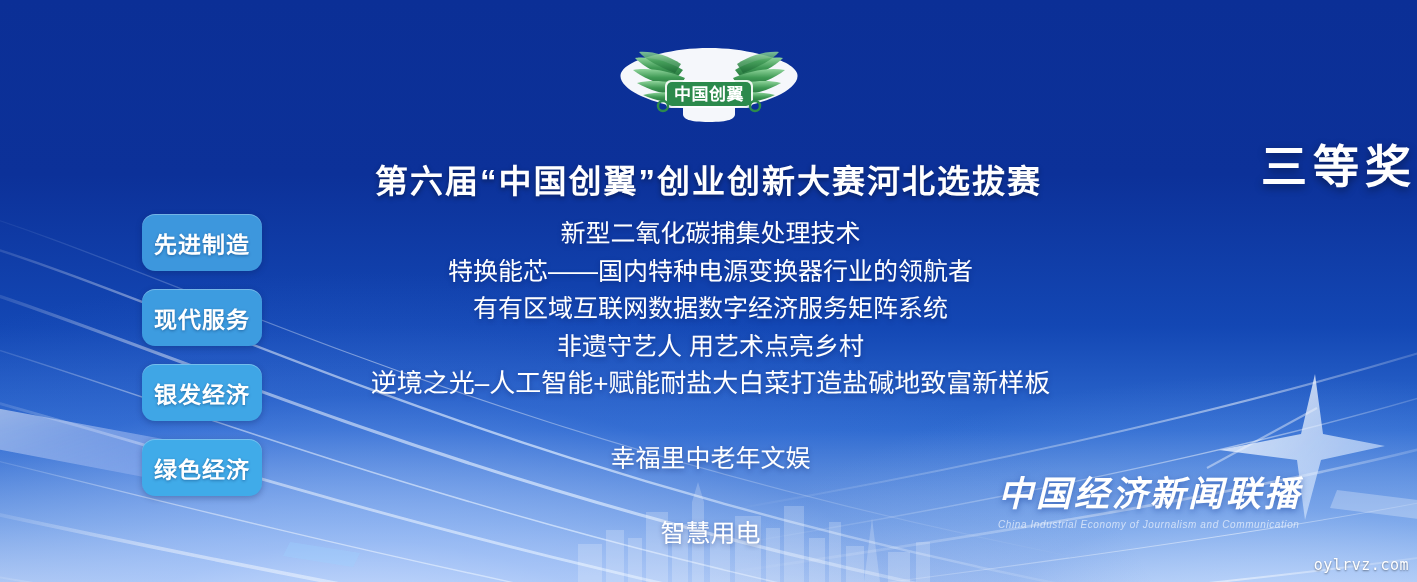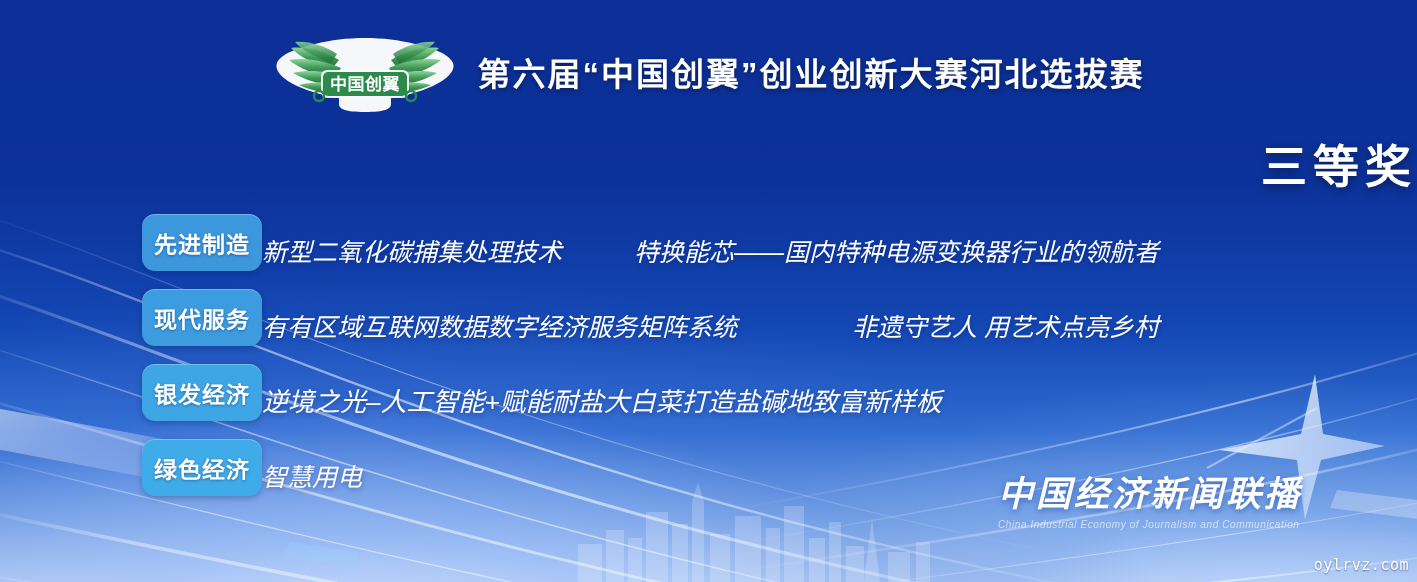--- a/index.html
+++ b/index.html
@@ -25,34 +25,36 @@
   .bg-layer { position: absolute; inset: 0; pointer-events: none; }
 
   .streaks { position:absolute; left:-40px; bottom:-150px; width:1150px; height:560px; opacity:0.85; }
   .streaks-r { position:absolute; right:-80px; bottom:-90px; width:760px; height:360px; opacity:0.9; }
   .skyline { position:absolute; left:560px; bottom:0; width:420px; height:110px; opacity:0.55; }
   .star { position:absolute; right:30px; bottom:60px; width:190px; height:150px; opacity:0.92; }
 
   
   .header {
     position: absolute;
-    left: 0; right: 0; top: 28px;
+    left: 0; right: 0; top: 38px;
     display: flex;
     align-items: center;
     justify-content: center;
     gap: 21px;
+    flex-direction: column;
   }
   .brand-logo { width: 184px; height: 86px; flex: 0 0 auto; margin-top: 2px; }
   .header-title {
     font-size: 33px;
     font-weight: 700;
     letter-spacing: 2px;
     color: #ffffff;
     white-space: nowrap;
     text-shadow: 0 2px 5px rgba(0,0,0,0.40);
+    margin-top: 8px;
   }
 
   .award-title {
     position: absolute;
     left: 0; right: 0;
     top: 130px;
     text-align: right;
     font-size: 46px;
     font-weight: 700;
     letter-spacing: 6px;
@@ -99,24 +101,23 @@
   .tag.t4 { background:#3fa6e6;text-align:center; }
   .tag.t5 { background:#40abe9; }
 
   .entry-column {
     flex: 1 1 auto;
     padding-right: 258px;
   }
   .entry-group {
     height: 75px;
     display: flex;
-    flex-direction: row;
+    flex-direction: column;
     align-items: center;
-    justify-content: space-between;
-    font-style: italic;
+    justify-content: flex-start;
   }
   .entry-line {
     font-size: 25px;
     line-height: 38px;
     color: #ffffff;
     white-space: nowrap;
     text-shadow: 0 2px 5px rgba(0,25,90,0.40);
   }
   .entry-group.wide .entry-line { font-size: 26px; }
 
@@ -325,20 +326,23 @@
 
       <div class="entry-group">
         <div class="entry-line">有有区域互联网数据数字经济服务矩阵系统</div>
         <div class="entry-line">非遗守艺人  用艺术点亮乡村</div>
       </div>
 
       <div class="entry-group wide">
         <div class="entry-line">逆境之光–人工智能+赋能耐盐大白菜打造盐碱地致富新样板</div>
       </div>
 
+      <div class="entry-group">
+        <div class="entry-line">幸福里中老年文娱</div>
+      </div>
 
       <div class="entry-group">
         <div class="entry-line">智慧用电</div>
       </div>
 
     </div>
   </div>
 
   <div class="news-logo">
     <div class="news-logo-cn">中国经济新闻联播</div>

